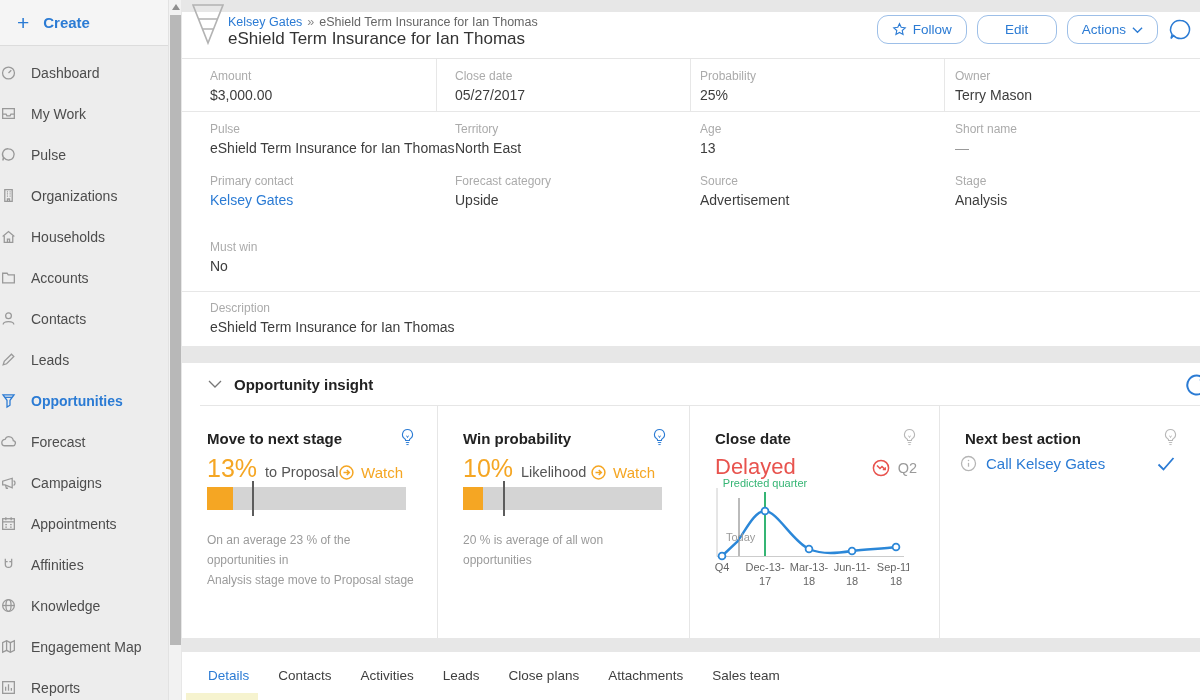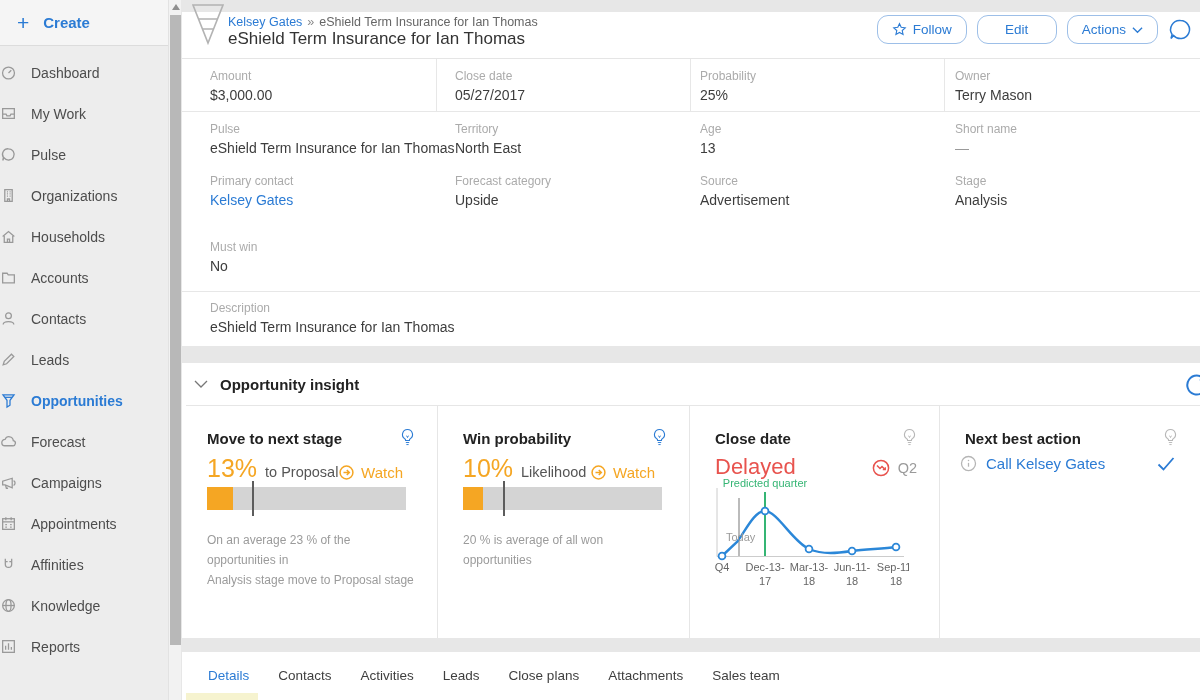--- a/index.html
+++ b/index.html
@@ -43,21 +43,21 @@
   .fdiv-v { position:absolute; top:0; height:52px; width:1px; background:#e7e7e7; }
   .fdiv-h { position:absolute; left:0; right:0; height:1px; background:#e7e7e7; }
   .fblock { position:absolute; }
   .f-label { font-size:12px; color:#ababab; }
   .f-value { font-size:14px; color:#3d3d3d; margin-top:4px; white-space:nowrap; }
   .f-value.link { color:var(--accent); cursor:pointer; }
   .f-value.dim { color:#9a9a9a; }
 
   
   .panel-insight { top:363px; height:275px; }
-  .ins-header { position:absolute; top:0; left:4px; right:0; height:43px; border-bottom:1px solid #e6e6e6; display:flex; align-items:center; padding-left:8px; gap:12px; cursor:pointer; }
+  .ins-header { position:absolute; top:0; left:18px; right:0; height:43px; border-bottom:1px solid #e6e6e6; display:flex; align-items:center; padding-left:8px; gap:12px; cursor:pointer; }
   .ins-title { font-size:15px; font-weight:bold; color:#222; }
   .refresh-btn { position:absolute; right:-9px; top:9px; cursor:pointer; }
   .cards { position:absolute; top:43px; bottom:0; left:0; right:0; display:grid; grid-template-columns:256px 252px 250px 1fr; }
   .card { position:relative; border-right:1px solid #e6e6e6; padding:24px 22px 0 25px; }
   .card:last-child { border-right:none; }
   .card-title { font-size:15px; font-weight:bold; color:#222; }
   .bulb { position:absolute; right:22px; top:22px; cursor:pointer; }
   .metric-row { position:absolute; left:25px; right:22px; top:48px; display:flex; align-items:baseline; gap:8px; }
   .metric-big { font-size:25px; color:var(--orange); }
   .metric-big.red { color:var(--red); font-size:22px; }
@@ -181,20 +181,27 @@
       <div class="nav-item">
         <svg width="17" height="17" viewBox="0 0 16 16">
             <circle cx="8" cy="8" r="5.5"></circle>
             <ellipse cx="8" cy="8" rx="2.4" ry="5.5"></ellipse>
             <path d="M2.5 8h11"></path>
           </svg>
         <span>Knowledge</span>
       </div>
       <div class="nav-item">
         <svg width="17" height="17" viewBox="0 0 16 16">
+            <path d="M2.5 4.4 6.2 2.6l3.6 1.8 3.7-1.8v9l-3.7 1.8-3.6-1.8-3.7 1.8z"></path>
+            <path d="M6.2 2.6v9M9.8 4.4v9"></path>
+          </svg>
+        <span>Engagement Map</span>
+      </div>
+      <div class="nav-item">
+        <svg width="17" height="17" viewBox="0 0 16 16">
             <rect x="2.5" y="2.5" width="11" height="11"></rect>
             <path d="M5.3 11V7.4M8 11V5M10.7 11V8.4"></path>
           </svg>
         <span>Reports</span>
       </div>
     </div>
   </div>
 
   <div class="vscroll">
     <div class="vscroll-arrow"></div>

